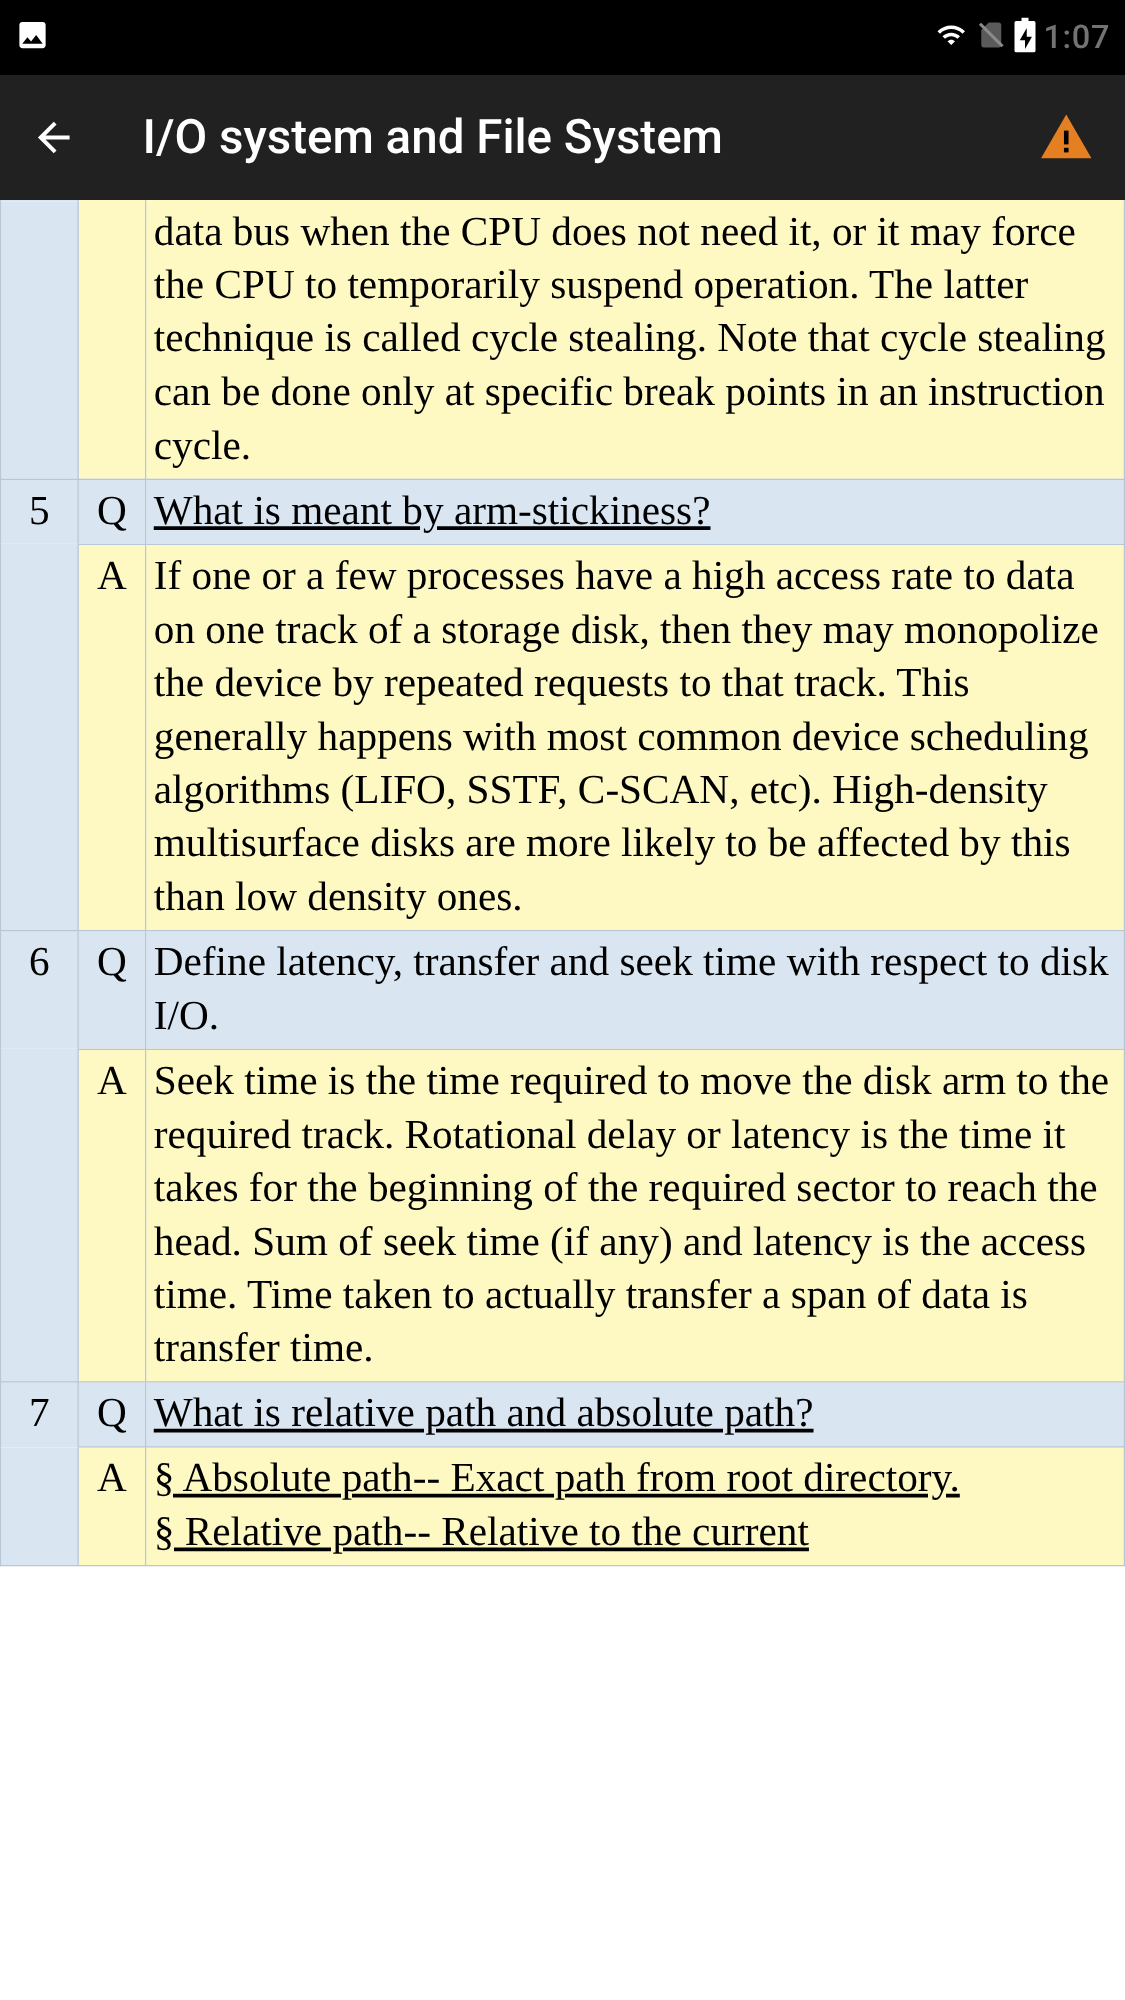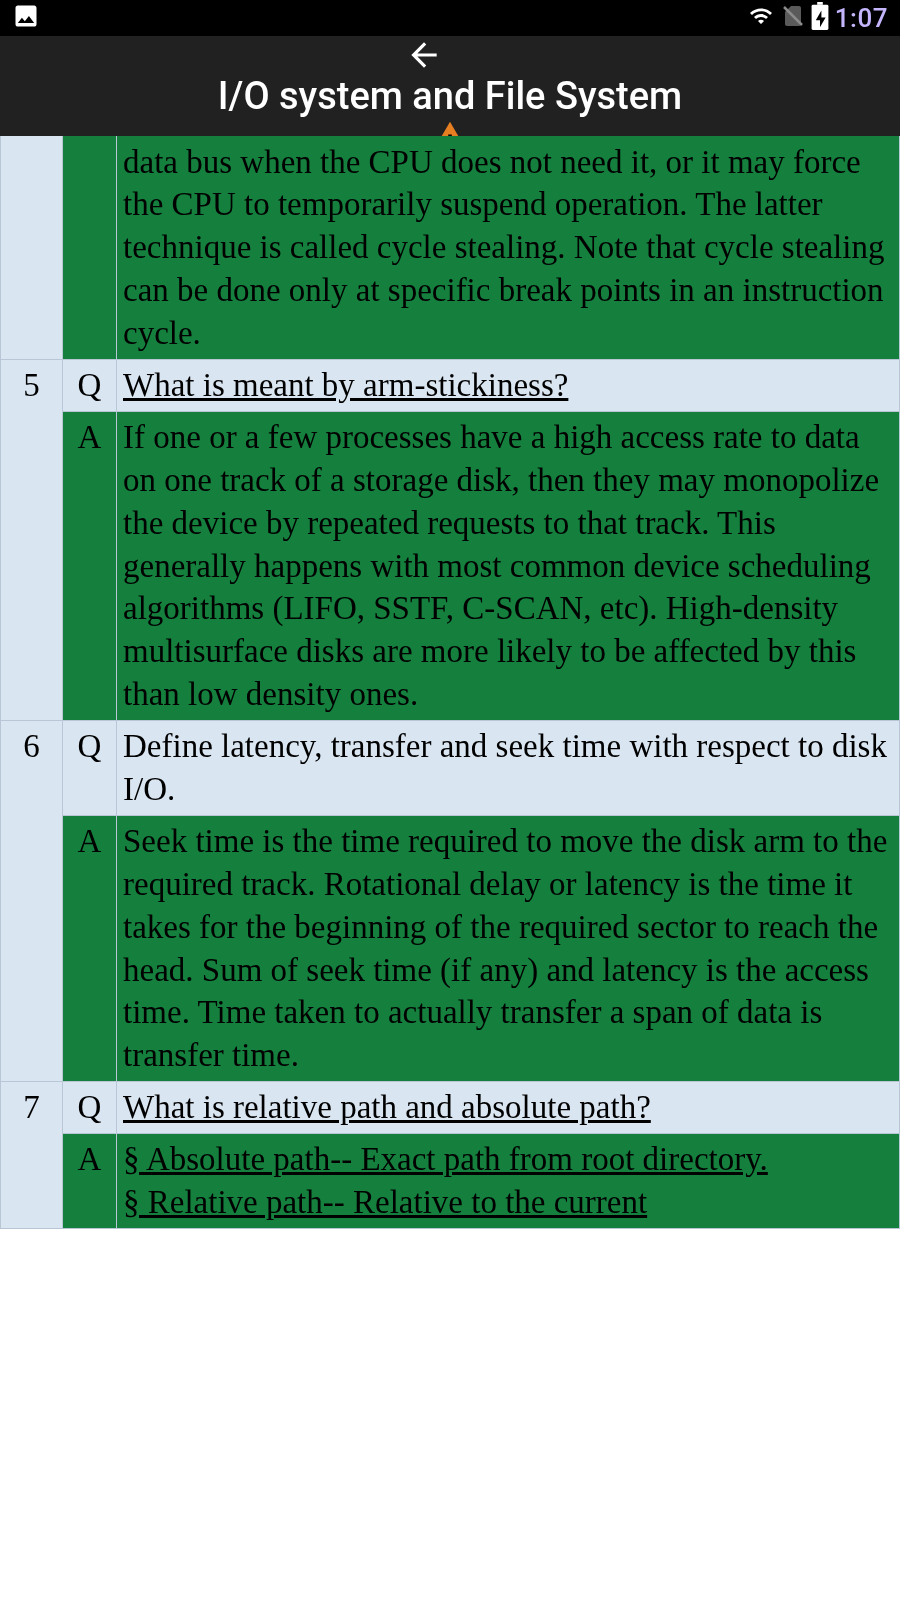--- a/index.html
+++ b/index.html
@@ -4,43 +4,42 @@
 <style>
   * { margin: 0; padding: 0; box-sizing: border-box; }
   html, body {
     width: 900px;
     height: 1600px;
     overflow: hidden;
     font-family: 'Roboto', 'Segoe UI', Arial, sans-serif;
     background: #ffffff;
   }
   .status-bar {
-    height: 36px;
+    height: 60px;
     background: #000000;
     display: flex;
     align-items: center;
     justify-content: space-between;
     padding: 0 12px;
-    color: #c4b5fd;
+    color: #737373;
   }
   .status-left { display: flex; align-items: center; }
   .status-right { display: flex; align-items: center; gap: 6px; }
   .status-time {
     font-size: 26px;
     font-weight: 500;
     letter-spacing: 0.5px;
   }
   .app-bar {
     height: 100px;
     background: #212121;
     display: flex;
     align-items: center;
     padding: 0 24px;
     color: #ffffff;
-    flex-direction: column;
   }
   .back-arrow {
     display: flex;
     align-items: center;
     justify-content: center;
     margin-right: 52px;
     cursor: pointer;
   }
   .app-title {
     font-size: 38px;
@@ -83,21 +82,21 @@
     width: 54px;
     text-align: center;
     font-weight: 400;
   }
   .q-row .label-col,
   .q-row .text-col {
     background: #d9e5f1;
   }
   .a-row .label-col,
   .a-row .text-col {
-    background: #15803d;
+    background: #fef9c3;
   }
   .text-col {
     padding: 4px 10px 4px 8px;
   }
   .num-col-empty {
     background: #d9e5f1;
     border-top: none;
     border-bottom: none;
   }
   .partial-top .num-col,

